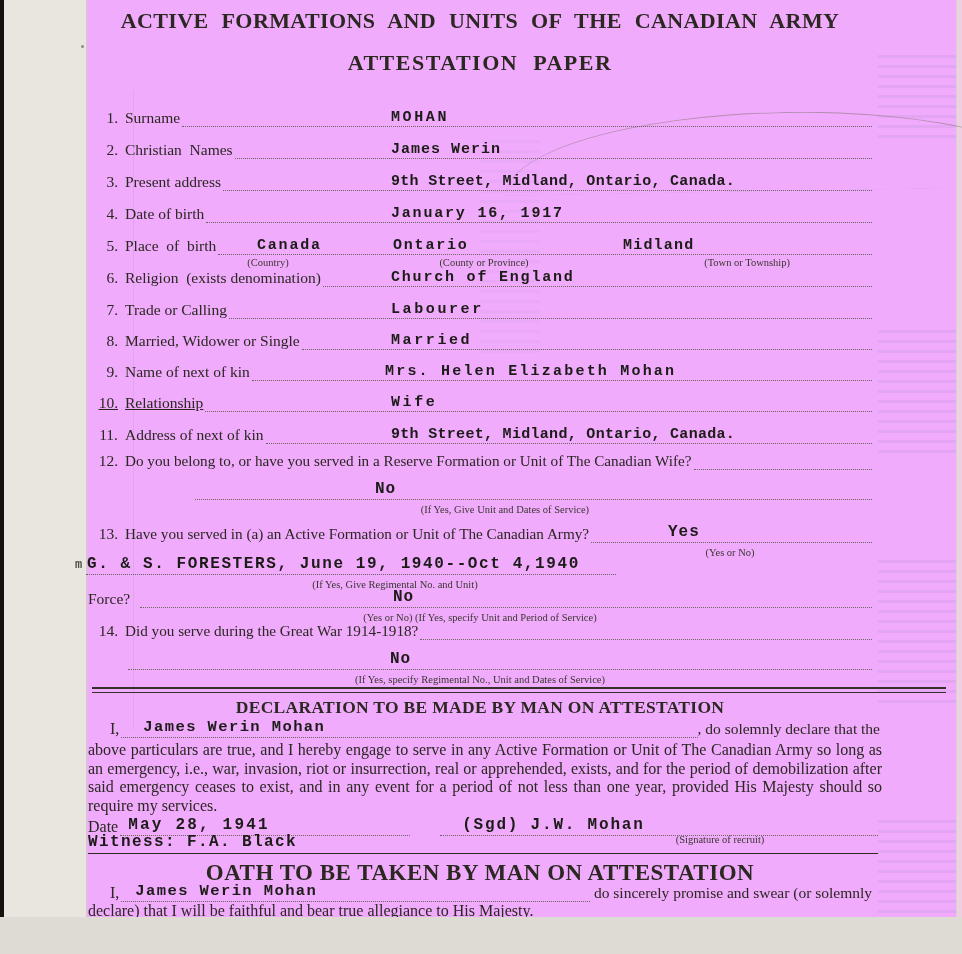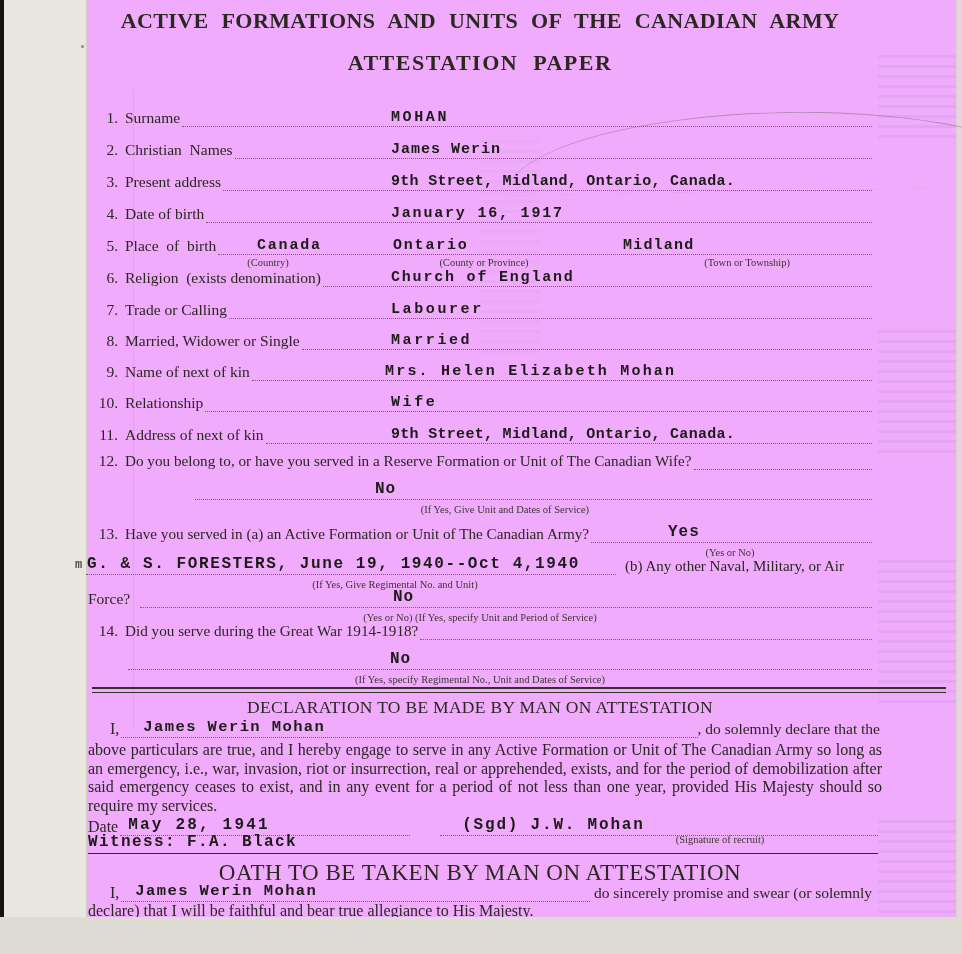--- a/index.html
+++ b/index.html
@@ -26,21 +26,21 @@
   .typed { font-family:"Liberation Mono", monospace; font-weight:700; color:#1d1b18; }
   .caption { font-size:10.5px; color:#3a362f; white-space:nowrap; }
 
   .abs { position:absolute; z-index:4; }
 
   h1.t1 { position:absolute; top:8px; left:88px; width:784px; margin:0; text-align:center;
           font-size:22px; font-weight:bold; letter-spacing:0.4px; word-spacing:7px; z-index:4; }
   h2.t2 { position:absolute; top:50px; left:88px; width:784px; margin:0; text-align:center;
           font-size:22px; font-weight:bold; letter-spacing:1.5px; word-spacing:8px; z-index:4; }
   .sec-head { position:absolute; left:88px; width:784px; margin:0; text-align:center;
-          font-weight:normal; z-index:4; }
+          font-weight:bold; z-index:4; }
 
   .frow { position:absolute; left:88px; width:784px; height:24px; display:flex; align-items:flex-end;
           font-size:15.5px; z-index:4; }
   .frow .num { flex:none; width:30px; text-align:right; padding-right:7px; white-space:pre; }
   .frow .lbl { flex:none; white-space:pre; }
   .dots { flex:1; border-bottom:1.6px dotted #6b655a; height:16px; margin-left:2px; min-width:8px; }
   .dseg { position:absolute; border-bottom:1.6px dotted #6b655a; }
   .val  { position:absolute; bottom:1px; left:284px; font-size:15px; letter-spacing:2px; white-space:nowrap;padding-left:19px; }
   .val.addr { letter-spacing:0.3px; }
   .q { font-size:15.2px; white-space:nowrap; }
@@ -138,21 +138,21 @@
     <span class="lbl print">Married, Widower or Single</span>
     <span class="dots"></span>
     <span class="val typed" style="letter-spacing:2.6px;">Married</span>
   </div>
   <div class="frow" style="top:357px;">
     <span class="num print">9.</span>
     <span class="lbl print">Name of next of kin</span>
     <span class="dots"></span>
     <span class="val typed" style="left:278px; letter-spacing:2.2px;">Mrs. Helen Elizabeth Mohan</span>
   </div>
-  <div class="frow" style="top:388px;">
+  <div class="frow" style="top:388px;text-decoration:underline;">
     <span class="num print">10.</span>
     <span class="lbl print">Relationship</span>
     <span class="dots"></span>
     <span class="val typed" style="letter-spacing:2.6px;">Wife</span>
   </div>
   <div class="frow" style="top:420px;">
     <span class="num print">11.</span>
     <span class="lbl print">Address of next of kin</span>
     <span class="dots"></span>
     <span class="val typed addr">9th Street, Midland, Ontario, Canada.</span>
@@ -178,21 +178,20 @@
     <span class="dots"></span>
     <span class="ans typed" style="left:580px; bottom:2px;">Yes</span>
     <span class="ans typed" style="left:622px; bottom:1px;"></span>
   </div>
   <span class="cap-center caption print" style="left:665px; top:547px; width:130px;">(Yes or No)</span>
 
   <div class="abs" style="top:551px; left:86px; width:786px; height:24px;">
     <span class="typed" style="position:absolute; left:-11px; bottom:3px; font-size:12px; color:#55504a;">m</span>
     <span class="dseg" style="left:0; bottom:0; width:530px;"></span>
     <span class="typed" style="position:absolute; left:1px; bottom:2px; font-size:16px; letter-spacing:1.6px; white-space:nowrap;">G. &amp; S. FORESTERS, June 19, 1940--Oct 4,1940</span>
-    <span class="print nowrap" style="position:absolute; left:539px; bottom:0; font-size:15px;">(b) Any other Naval, Military, or Air</span>
   </div>
   <span class="cap-center caption print" style="left:200px; top:579px; width:390px;">(If Yes, Give Regimental No. and Unit)</span>
 
   <div class="frow" style="top:584px;">
     <span class="lbl print" style="font-size:15.5px;">Force?</span>
     <span class="dots" style="margin-left:10px;"></span>
     <span class="ans typed" style="left:305px; bottom:2px;">No</span>
   </div>
   <span class="cap-center caption print" style="left:88px; top:612px; width:784px;">(Yes or No) (If Yes, specify Unit and Period of Service)</span>
 

